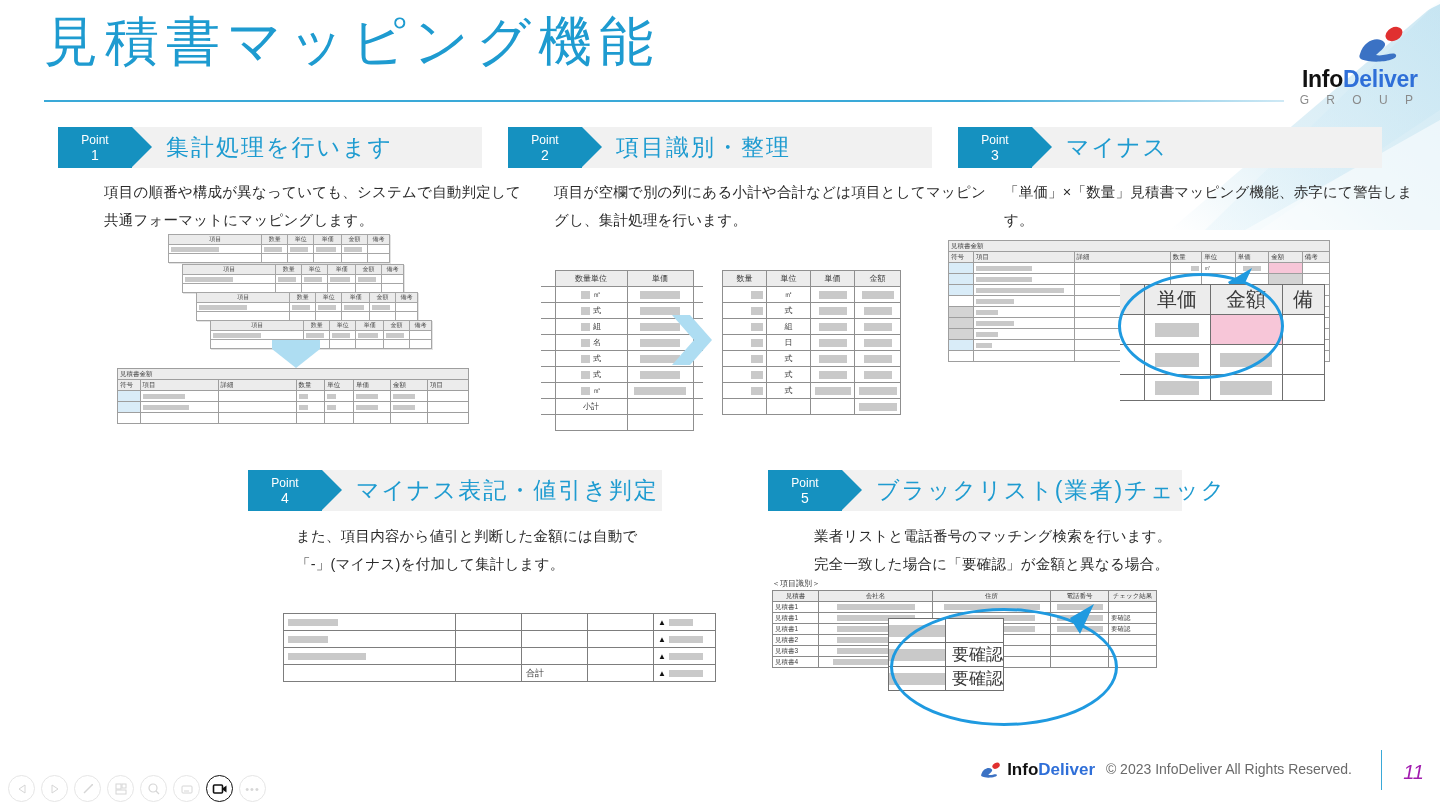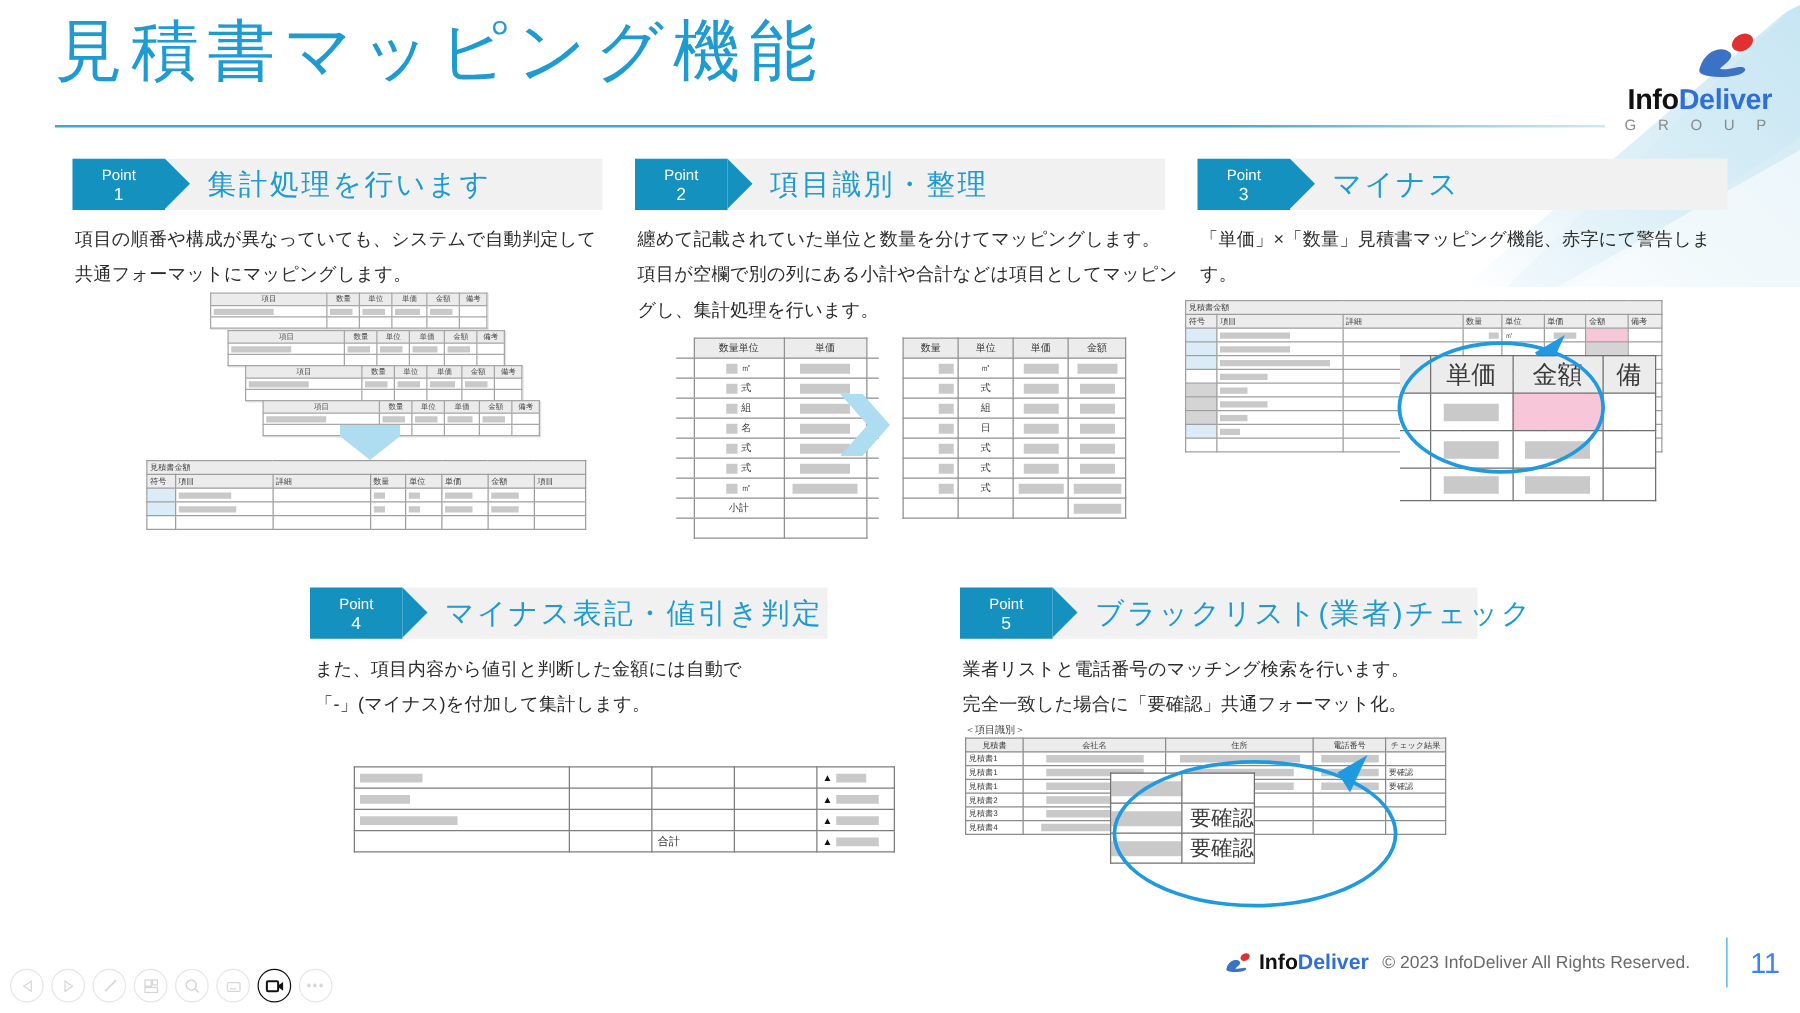--- a/index.html
+++ b/index.html
@@ -48,21 +48,21 @@
     border-left: 20px solid #1591c0;
   }
   .point-badge .pt-word { font-size: 12px; margin-bottom: 2px; }
   .point-badge .pt-num  { font-size: 14px; }
   .point-title {
     margin-left: 34px; font-size: 23px; color: #1e9bd0;
     letter-spacing: 2px; white-space: nowrap;
   }
   .point-desc {
     position: absolute; font-size: 14.5px; color: #2b2b2b;
-    line-height: 1.95; letter-spacing: .2px;
+    line-height: 1.95; letter-spacing: .2px; margin-left: 44px;
   }
   .bar { display: block; background: #c9c9c9; height: 5px; }
 
   
   .stack-tbl { position: absolute; border-collapse: collapse; box-shadow: 1px 1px 0 #e3e3e3; }
   .stack-tbl td, .stack-tbl th {
     border: 1px solid #a6a6a6; font-size: 6px; font-weight: normal;
     color: #4a4a4a; height: 9px; padding: 0 2px; text-align: center;
     background: #fff; white-space: nowrap;
   }
@@ -132,21 +132,21 @@
     position: absolute; right: 58px; bottom: 20px; width: 1px; height: 40px;
     background: #3aa9d8;
   }
   .footer-copy {
     position: absolute; right: 88px; bottom: 33px;
     font-size: 14px; color: #6a6a6a; white-space: nowrap;
   }
   .footer-logo { position: absolute; right: 345px; bottom: 30px; display:flex; align-items:center; }
   .page-no {
     position: absolute; right: 16px; bottom: 26px;
-    font-size: 23px; color: #3b82f6;
+    font-size: 20px; color: #a21caf; font-style: italic;
   }
 
   
   .toolbar { position: absolute; left: 8px; bottom: 8px; display: flex; gap: 6px; align-items: center; }
   .tb-btn {
     width: 27px; height: 27px; border-radius: 50%; border: 1.5px solid #e6e6e6;
     display: flex; align-items: center; justify-content: center;
     background: #fff;
   }
   .tb-btn.active { border-color: #111; }
@@ -438,21 +438,20 @@
   </table>
 
 <div class="point-head" style="left:508px; top:127px; width:424px;">
   <div class="point-badge">
     <span class="pt-word">Point</span>
     <span class="pt-num">2</span>
   </div>
   <div class="point-title">項目識別・整理</div>
 </div>
 <div class="point-desc" style="left:510px; top:178px; width:440px;">
-  <div>纏めて記載されていた単位と数量を分けてマッピングします。</div>
   <div>項目が空欄で別の列にある小計や合計などは項目としてマッピン</div>
   <div>グし、集計処理を行います。</div>
 </div>
 
 <table class="p2-tbl" style="left:541px; top:270px;">
   <tbody>
       <tr>
     <th style="width:14px; border-top:none; border-left:none; background:#fff;"></th>
     <th style="width:72px;">数量単位</th>
     <th style="width:66px;">単価</th>
@@ -877,21 +876,21 @@
 
 <div class="point-head" style="left:768px; top:470px; width:414px;">
   <div class="point-badge">
     <span class="pt-word">Point</span>
     <span class="pt-num">5</span>
   </div>
   <div class="point-title">ブラックリスト(業者)チェック</div>
 </div>
 <div class="point-desc" style="left:770px; top:522px; width:430px;">
   <div>業者リストと電話番号のマッチング検索を行います。</div>
-  <div>完全一致した場合に「要確認」共通フォーマット化。</div>
+  <div>完全一致した場合に「要確認」が金額と異なる場合。</div>
 </div>
 
 <div style="position:absolute; left:772px; top:578px; font-size:8px; color:#3a3a3a;">＜項目識別＞</div>
 
 <table class="p5-tbl" style="left:772px; top:590px;">
   <tbody>
       <tr>
     <th style="width:46px;">見積書</th>
     <th style="width:114px;">会社名</th>
     <th style="width:118px;">住所</th>

